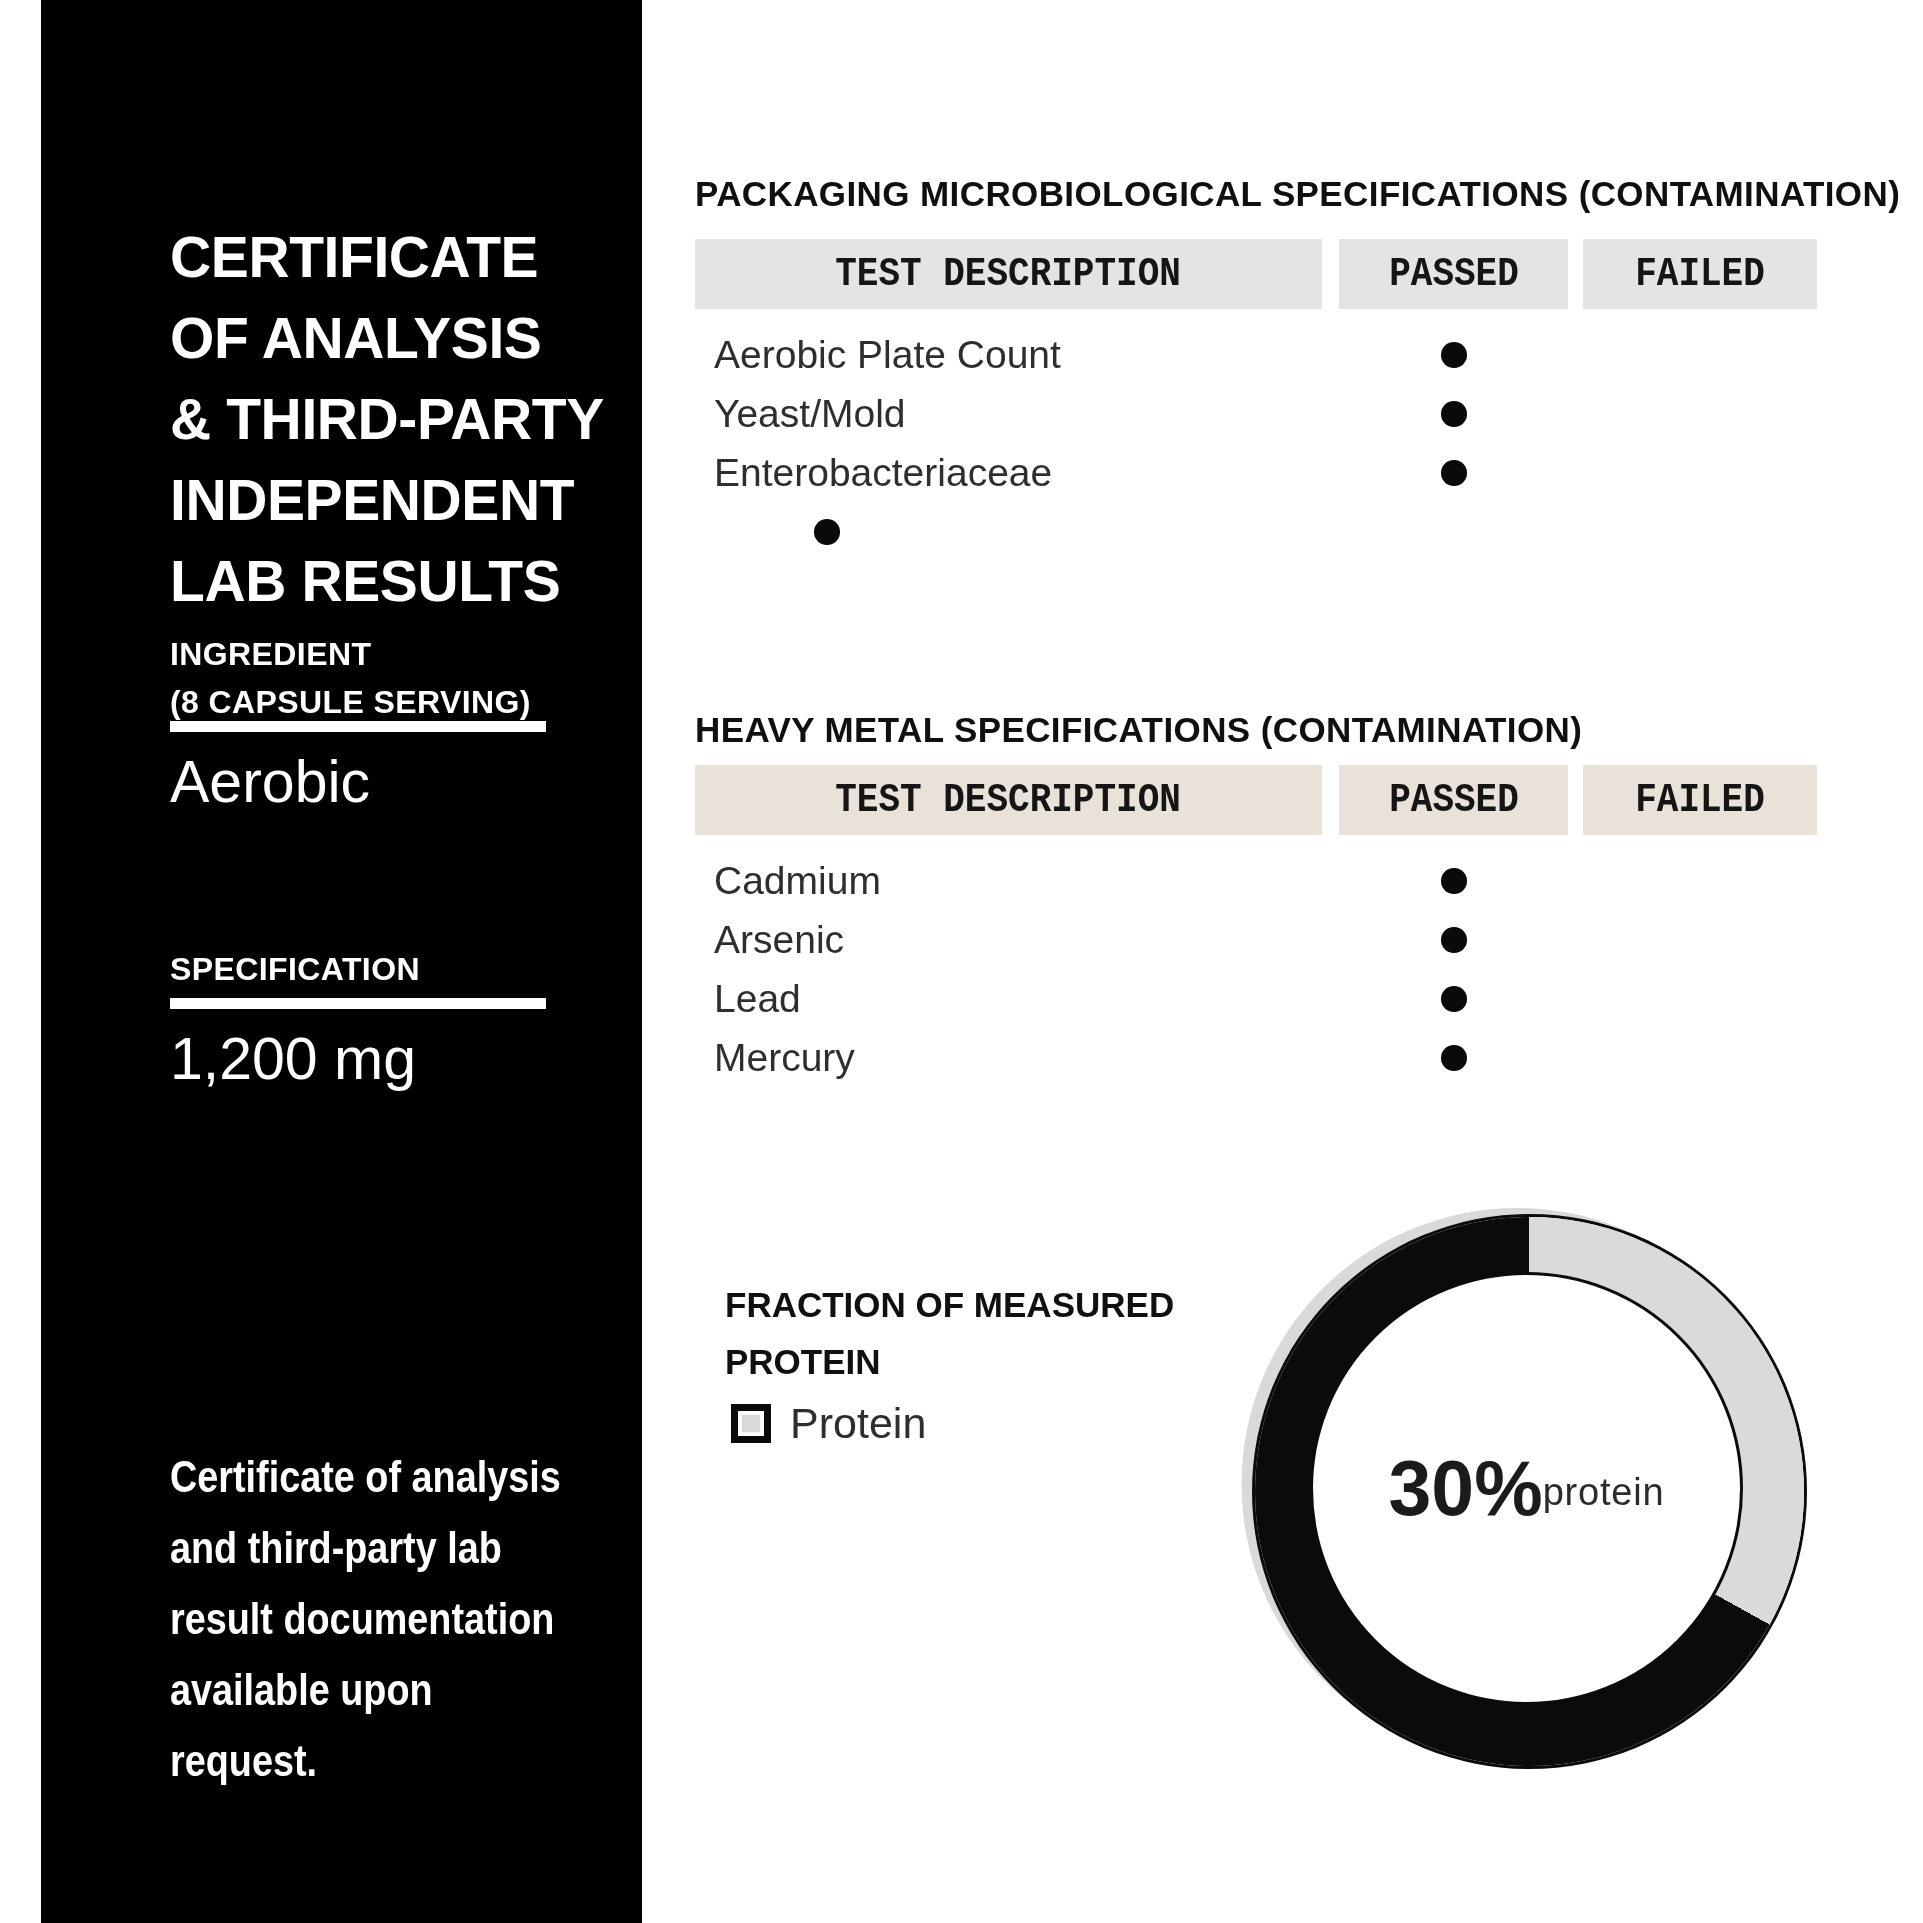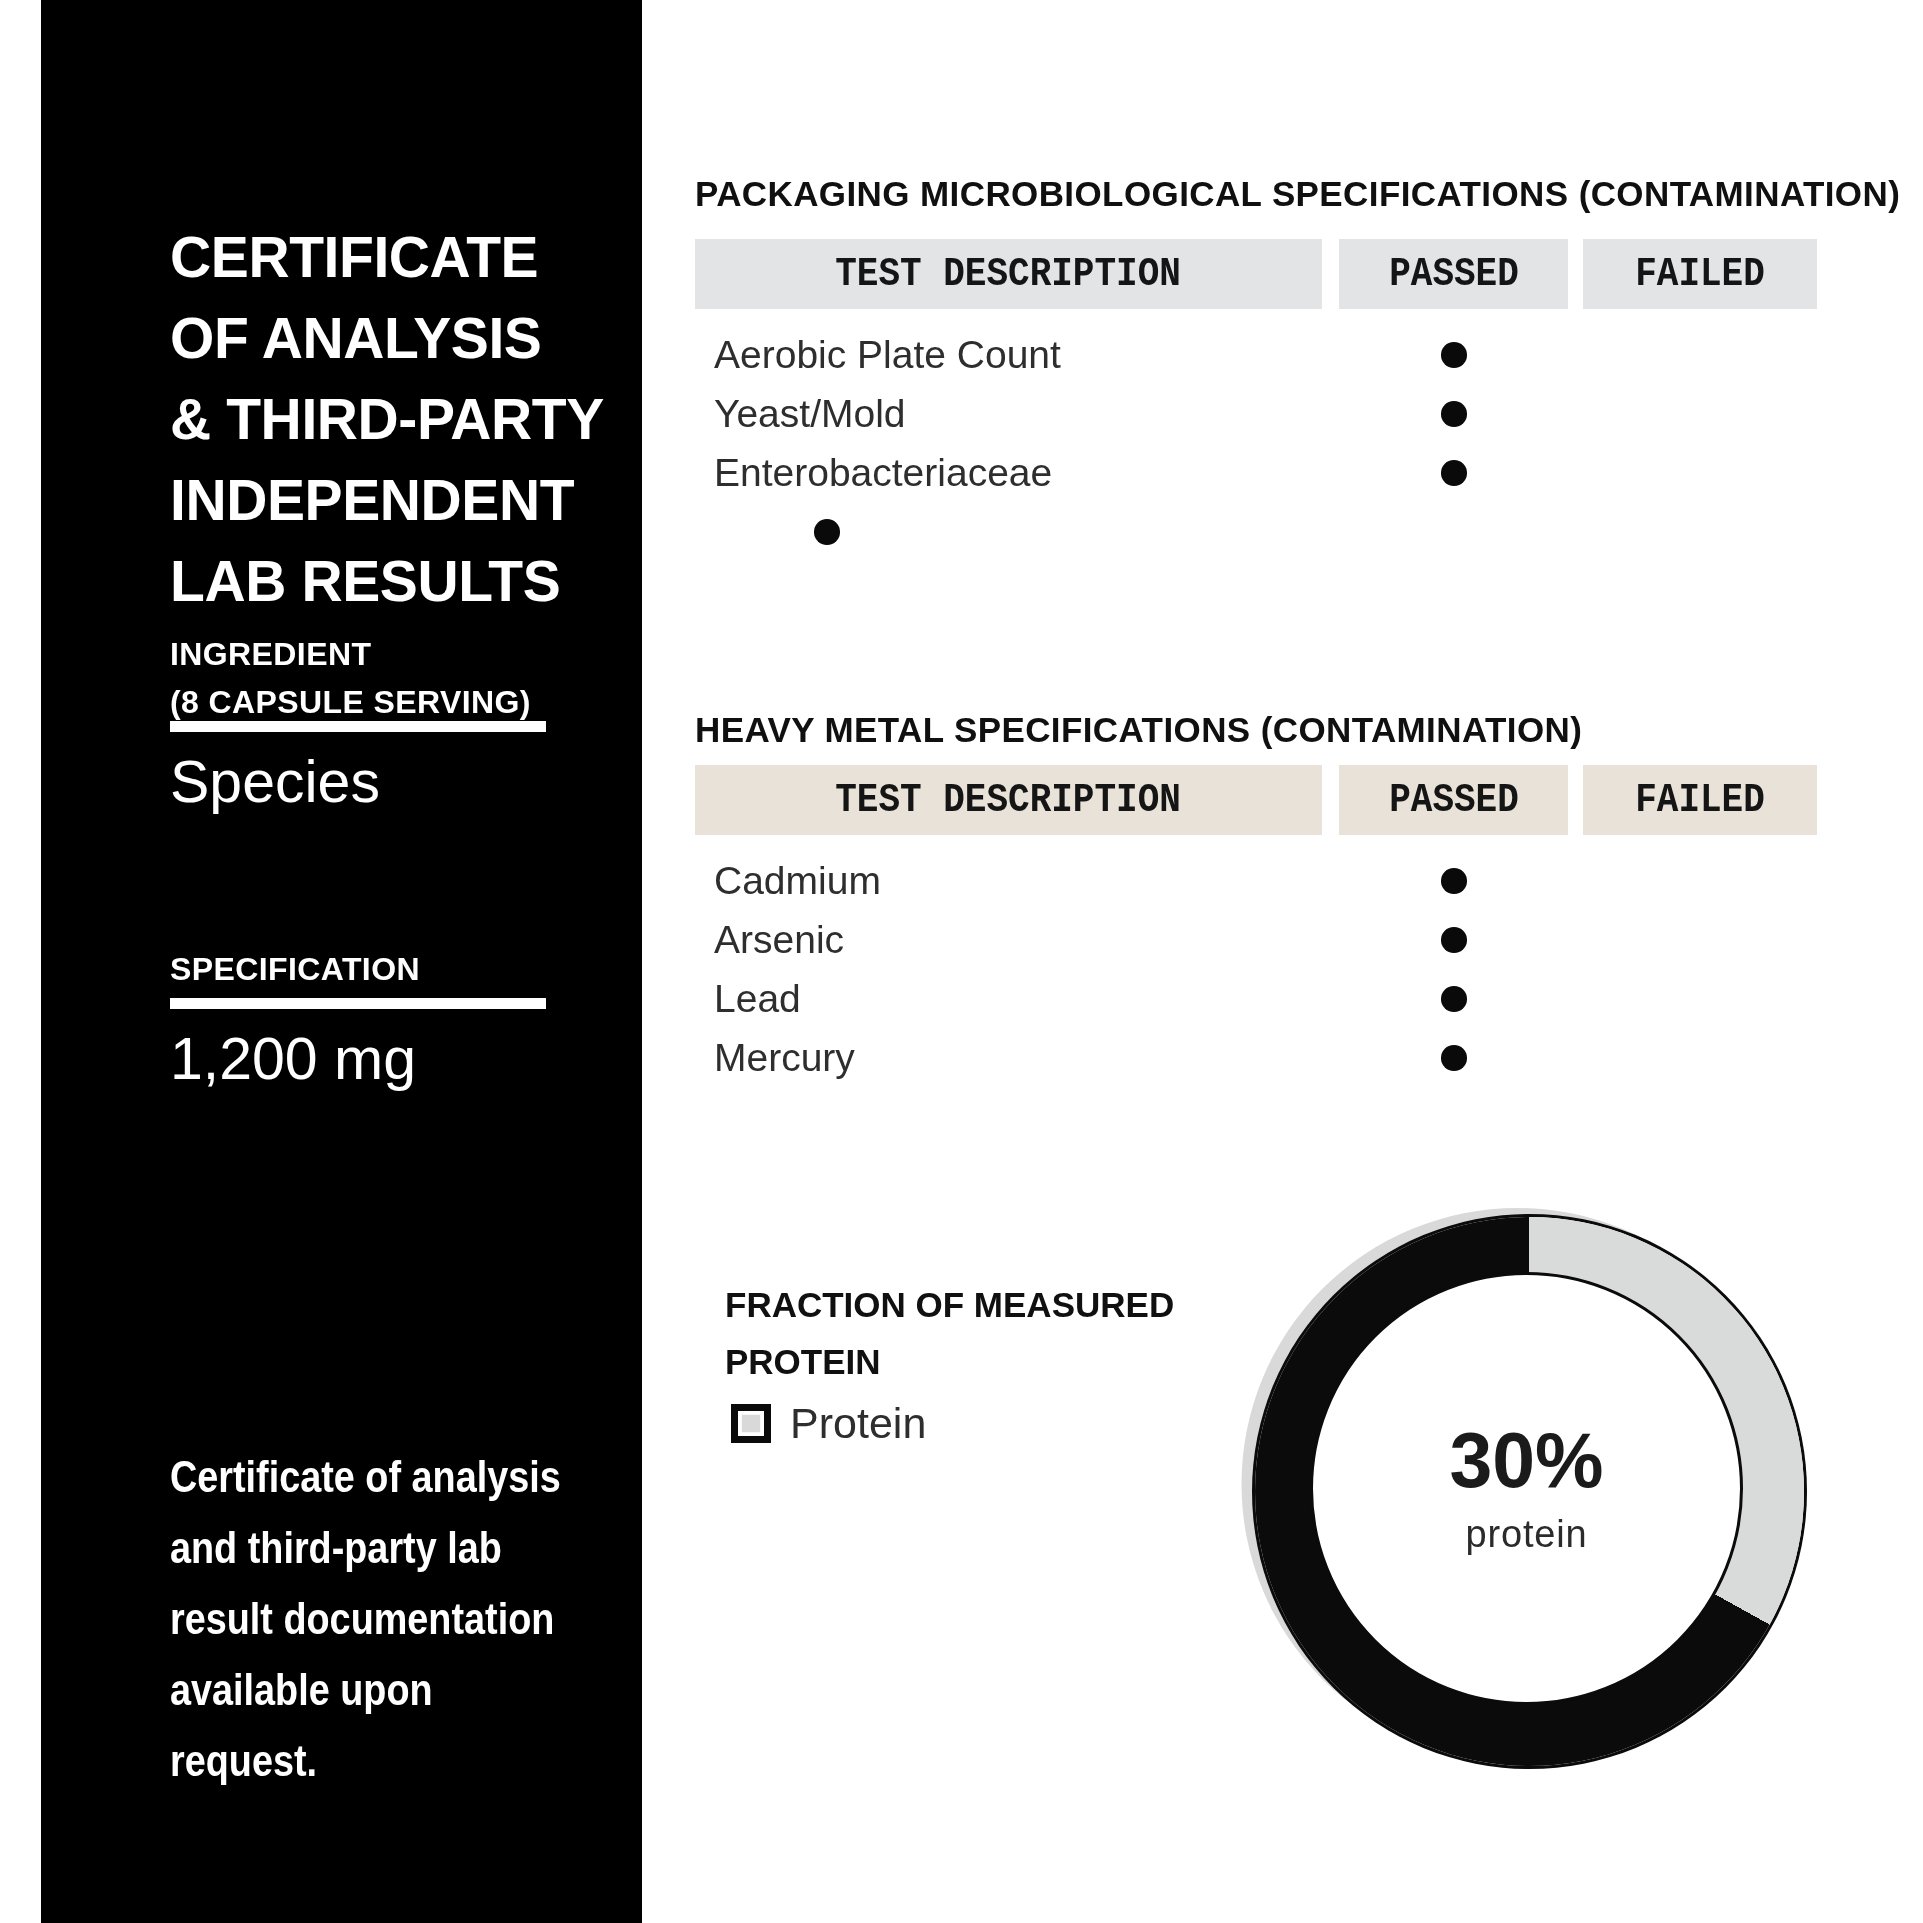--- a/index.html
+++ b/index.html
@@ -47,38 +47,38 @@
     line-height:57px;color:#101010;}
   .legend{position:absolute;left:731px;top:1399px;display:flex;align-items:center;}
   .legend .swatch{width:25.6px;height:25.6px;border:7.5px solid #0a0a0a;background:#d9d9d9;
     box-shadow:inset 0 0 0 3.8px #fff;display:block;}
   .legend .lg-label{margin-left:19.5px;font-size:43px;font-weight:300;color:#2e2e2e;}
 
   .donut{position:absolute;left:1255px;top:1217px;width:549px;height:549px;border-radius:50%;
     box-shadow:0 0 0 3px #0b0b0b, -12px -7.5px 0 1.5px #d9d9d9;}
   .donut-hole{position:absolute;left:55px;top:55px;width:433px;height:433px;border-radius:50%;
     background:#fff;border:3px solid #0b0b0b;box-sizing:border-box;
-    display:flex;flex-direction:column;align-items:center;justify-content:center;}
+    display:flex;flex-direction:row;align-items:center;justify-content:center;}
   .donut-value{font-size:77px;font-weight:bold;color:#1b1b1b;line-height:83px;}
   .donut-sub{font-size:38px;font-weight:300;color:#2b2b2b;line-height:48px;margin-top:7.5px;letter-spacing:0.8px;}
 </style>
 </head>
 <body>
 
 <aside class="sidebar">
   <h1 class="sb-title pre">CERTIFICATE
 OF ANALYSIS
 &amp; THIRD-PARTY
 INDEPENDENT
 LAB RESULTS</h1>
 
   <div class="sb-label sb-ing pre">INGREDIENT
 (8 CAPSULE SERVING)</div>
   <div class="sb-rule rule1"></div>
-  <div class="sb-value val1">Species</div>
+  <div class="sb-value val1">Aerobic</div>
 
   <div class="sb-label sb-spec">SPECIFICATION</div>
   <div class="sb-rule rule2"></div>
   <div class="sb-value val2">1,200 mg</div>
 
   <p class="sb-note pre">Certificate of analysis
 and third-party lab
 result documentation
 available upon
 request.</p>

